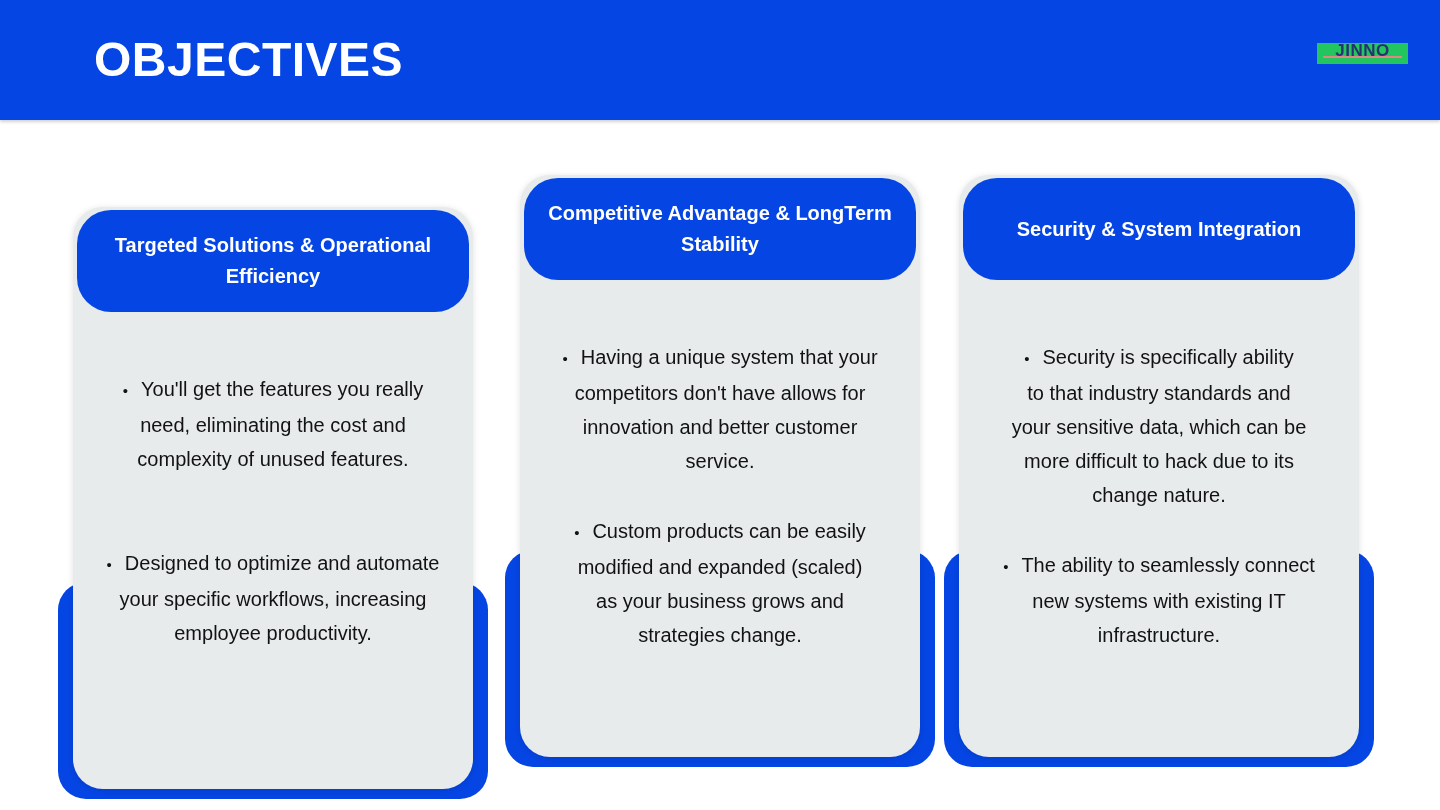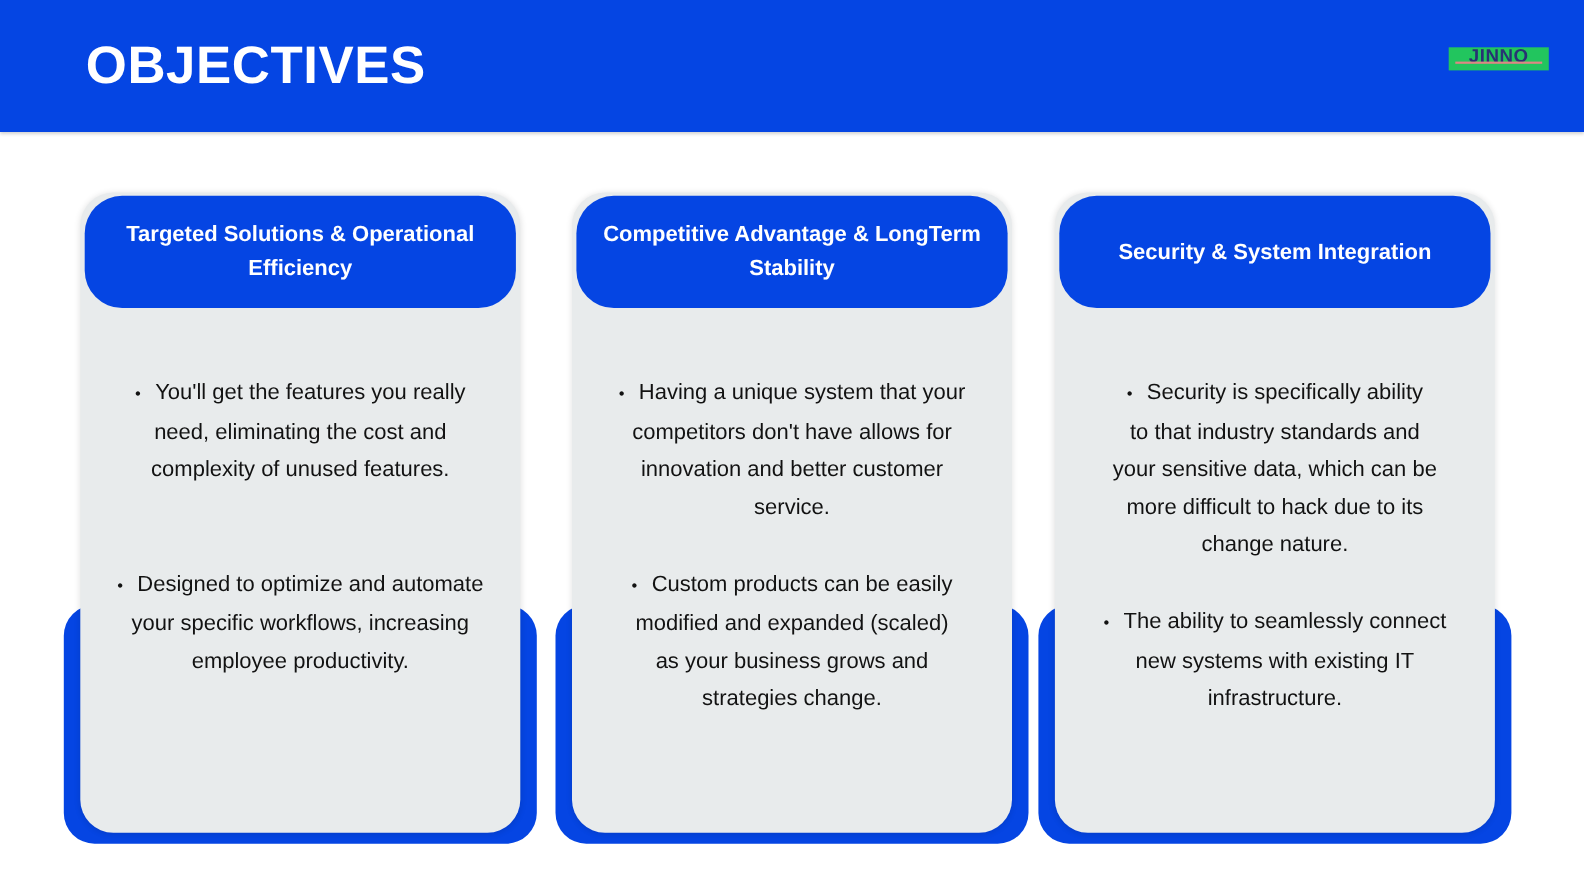--- a/index.html
+++ b/index.html
@@ -12,20 +12,21 @@
     font-family: "Liberation Sans", sans-serif;
   }
 
   
   .header {
     position: absolute; top: 0; left: 0;
     width: 1440px; height: 120px;
     background: var(--accent, #0545E3);
     display: flex; align-items: center;
     box-shadow: 0 2px 3px rgba(0,0,0,0.18);
+    padding-left: 16px;
   }
   .slide-title {
     margin: 0 0 0 78px;
     color: #ffffff;
     font-size: 48px;
     font-weight: bold;
     letter-spacing: 0.5px;
     line-height: 1;
   }
   .logo {
@@ -46,21 +47,21 @@
     position: absolute; left: 6px; right: 6px; bottom: 6px;
     height: 2px;
     background: var(--logo-underline, #DE8784);
   }
 
   
   .card-group {
     position: absolute; top: 175px;
     width: 430px; height: 592px;
   }
-  .g1 { left: 58px; }
+  .g1 { left: 58px; margin-top: 32px; }
   .g2 { left: 505px; }
   .g3 { left: 944px; }
 
   .accent-shape {
     position: absolute; left: 0; top: 375px;
     width: 430px; height: 217px;
     background: var(--accent, #0545E3);
     border-radius: 28px;
   }
   .card {

